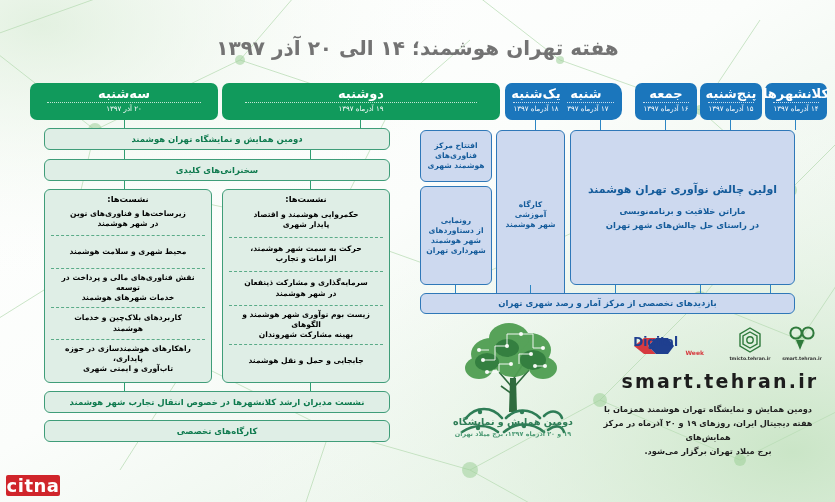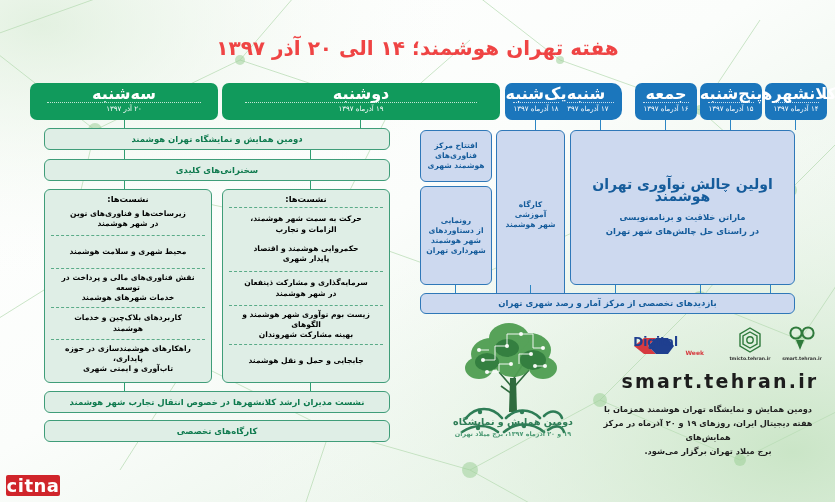--- a/index.html
+++ b/index.html
@@ -11,33 +11,33 @@
   }
   
   #bg{position:absolute;inset:0;z-index:0;}
   #bg svg{display:block;width:835px;height:502px;}
 
   #page{position:absolute;inset:0;z-index:2;}
 
   
   .title{
     position:absolute;top:36px;left:0;width:835px;text-align:center;
-    font-size:20px;font-weight:bold;color:#ef4444;
+    font-size:20px;font-weight:bold;color:#737373;
     letter-spacing:0px;direction:rtl;
   }
 
   
   .day{
     position:absolute;border-radius:7px;color:#ffffff;
     display:flex;flex-direction:column;align-items:center;justify-content:center;
     box-sizing:border-box;padding:2px 4px 3px;
   }
   .day.green{background:#119a5c;}
   .day.blue {background:#1b76bc;}
-  .day .dname{font-size:16px;font-weight:bold;letter-spacing:1.2px;line-height:12px;}
+  .day .dname{font-size:13px;font-weight:bold;letter-spacing:1.2px;line-height:12px;}
   .day .dsep{width:86%;height:0;border-top:1px dotted rgba(255,255,255,.75);margin:2px 0 2px;}
   .day .ddate{font-size:7px;line-height:9px;letter-spacing:.3px;}
 
   
   .stub{position:absolute;width:1.4px;background:#2d86c4;}
   .stub.g{background:#2f9e71;}
 
   
   .box{
     position:absolute;box-sizing:border-box;border-radius:6px;
@@ -46,21 +46,21 @@
   }
   .box.green{
     background:#dfeee6;border:1.3px solid #3f9d79;color:#0e7a4e;
   }
   .box.blue{
     background:#cdd9ef;border:1.3px solid #2f78b8;color:#155c9b;
   }
   .box .inner{width:100%;padding:3px 5px;box-sizing:border-box;}
   .t9{font-size:8.5px;font-weight:bold;line-height:11px;}
   .t8{font-size:7.6px;font-weight:bold;line-height:10px;}
-  .t10{font-size:14px;font-weight:bold;line-height:12px;text-align:center;}
+  .t10{font-size:11px;font-weight:bold;line-height:12px;text-align:center;}
 
   
   .sessions{
     position:absolute;box-sizing:border-box;border-radius:6px;
     background:#dfeee6;border:1.3px solid #3f9d79;color:#000000;
     display:flex;flex-direction:column;direction:rtl;
     padding:4px 6px;
   }
   .sessions .head{
     font-size:8.4px;font-weight:bold;text-align:center;line-height:11px;
@@ -261,25 +261,25 @@
     <div class="sess">
         <span>کاربردهای بلاک‌چین و خدمات<br>هوشمند</span>
       </div>
     <div class="sess">
         <span>راهکارهای هوشمندسازی در حوزه پایداری،<br>تاب‌آوری و ایمنی شهری</span>
       </div>
   </div>
 
   <div class="sessions" style="left:222px;top:189px;width:168px;height:194px;">
     <div class="head">نشست‌ها:</div>
-    <div class="sess">
-        <span>حرکت به سمت شهر هوشمند،<br>الزامات و تجارب</span>
-      </div>
     <div class="sess first">
         <span>حکمروایی هوشمند و اقتصاد<br>پایدار شهری</span>
+      </div>
+    <div class="sess">
+        <span>حرکت به سمت شهر هوشمند،<br>الزامات و تجارب</span>
       </div>
     <div class="sess">
         <span>سرمایه‌گذاری و مشارکت ذینفعان<br>در شهر هوشمند</span>
       </div>
     <div class="sess">
         <span>زیست بوم نوآوری شهر هوشمند و الگوهای<br>بهینه مشارکت شهروندان</span>
       </div>
     <div class="sess">
         <span>جابجایی و حمل و نقل هوشمند</span>
       </div>

